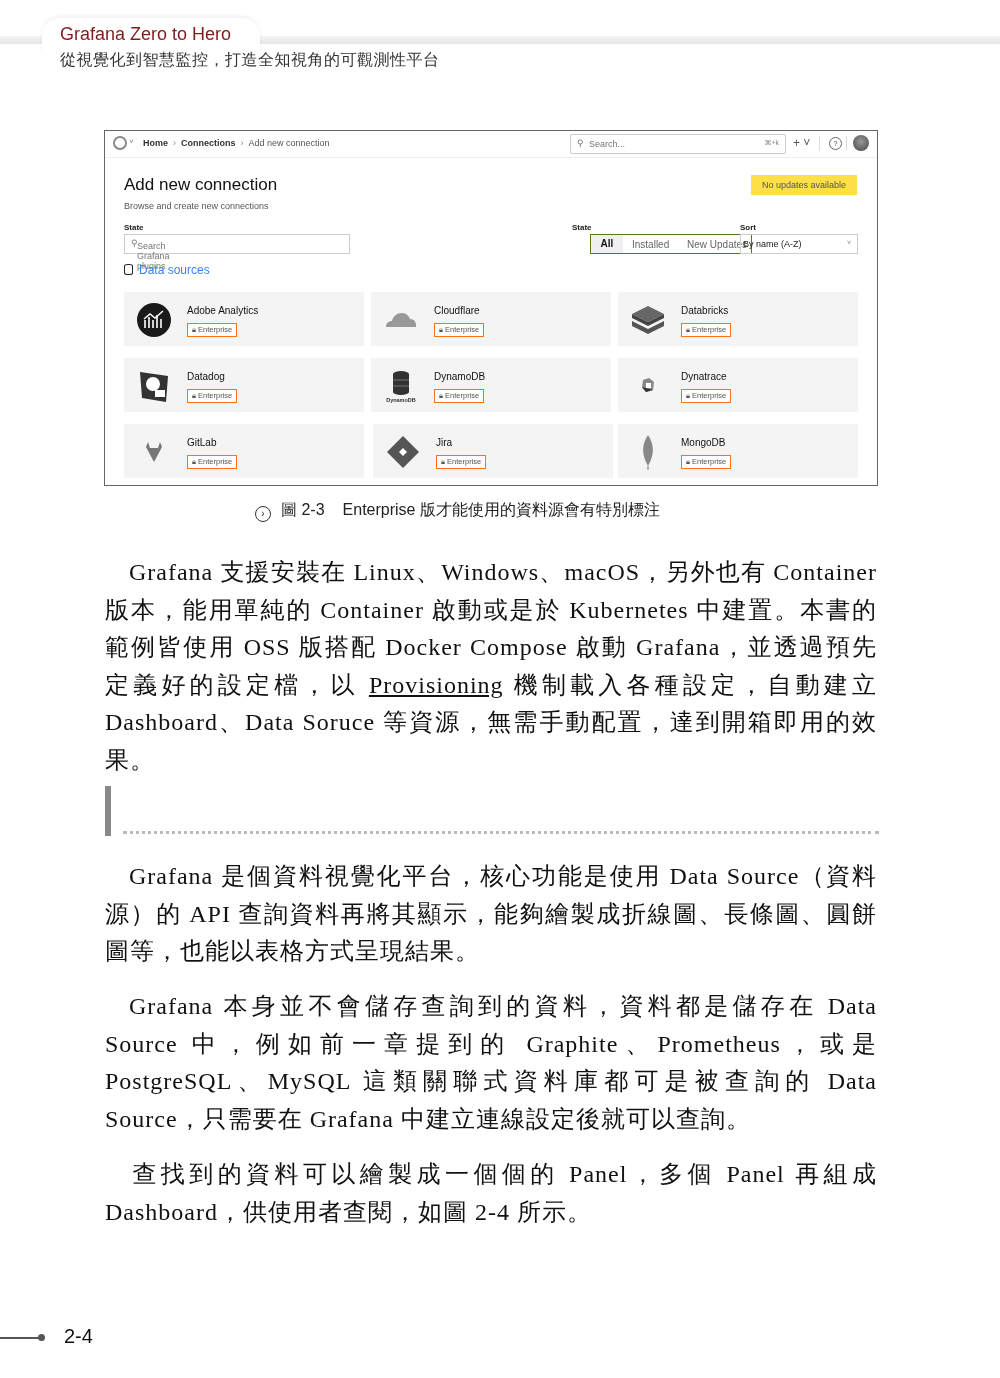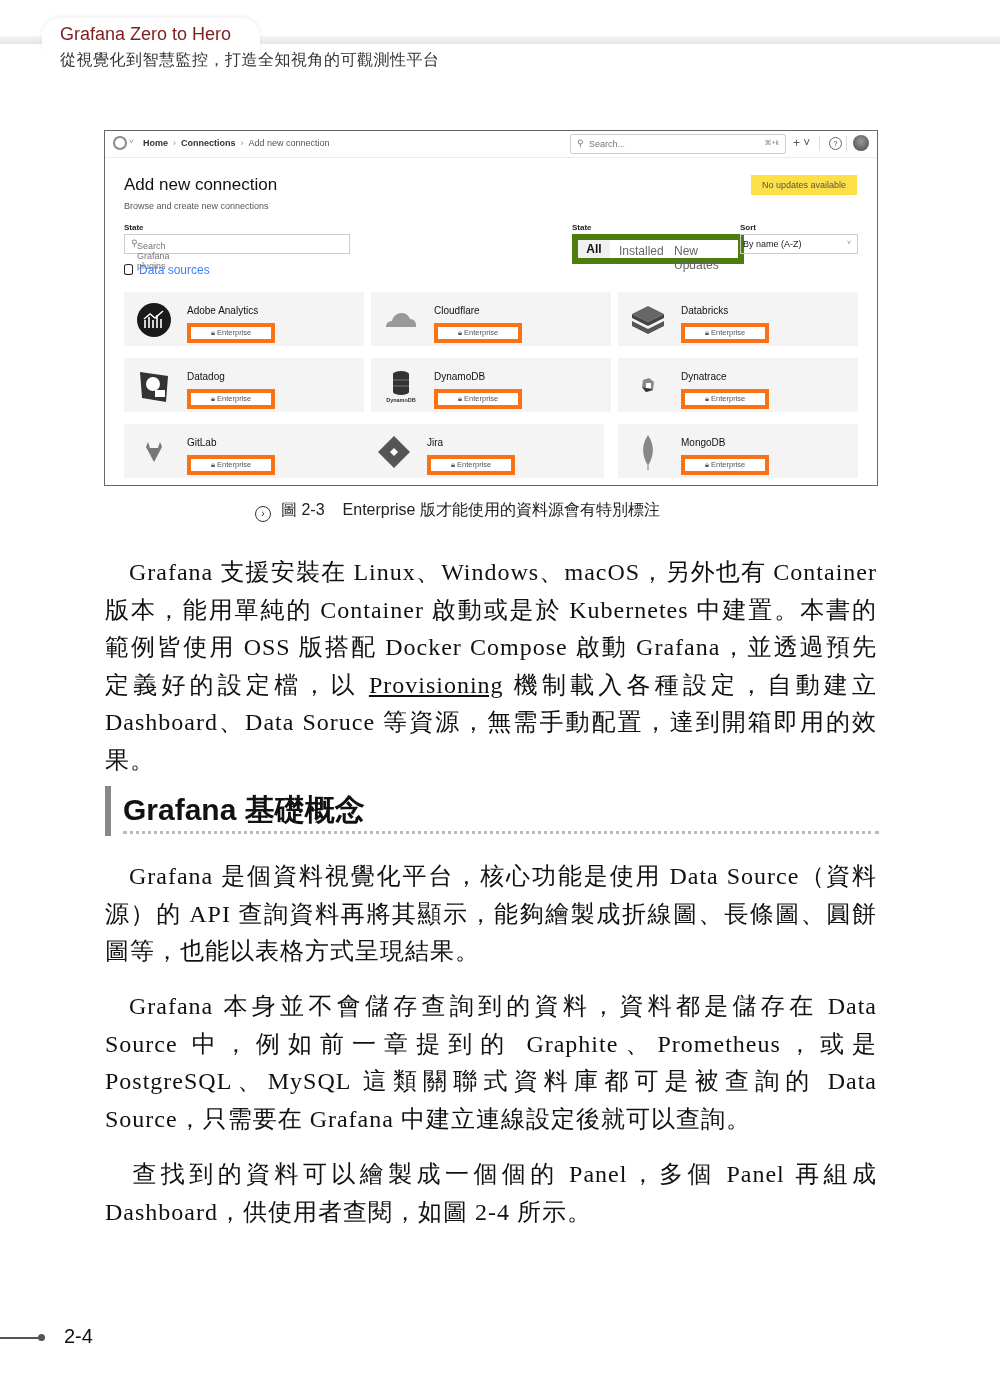--- a/index.html
+++ b/index.html
@@ -25,33 +25,33 @@
   .vsep{position:absolute;top:5px;width:1px;height:15px;background:#ddd;}
   .help{position:absolute;left:724px;top:6px;width:11px;height:11px;border:1px solid #666;border-radius:50%;font-size:7px;text-align:center;line-height:11px;color:#444;}
   .avatar{position:absolute;left:748px;top:4px;width:16px;height:16px;border-radius:50%;background:radial-gradient(circle at 50% 40%,#999,#444);}
 
   .ptitle{position:absolute;left:19px;top:44px;font-size:17px;color:#111;}
   .psub{position:absolute;left:19px;top:70px;font-size:9px;color:#555;}
   .noupd{position:absolute;left:646px;top:44px;width:106px;height:20px;background:#fde047;font-size:9px;color:#555;text-align:center;line-height:20px;}
   .lbl{position:absolute;font-size:8px;font-weight:bold;color:#222;}
   .sinput{position:absolute;left:19px;top:103px;width:224px;height:18px;border:1px solid #ccc;font-size:9px;color:#777;}
   .sinput span{position:absolute;left:6px;top:3px;}
-  .seg{position:absolute;left:467px;top:103px;width:160px;height:18px;border:6px solid #4d7c0f;font-size:12px;color:#666;}
+  .seg{position:absolute;left:485px;top:103px;width:160px;height:18px;border:1px solid #4d7c0f;font-size:10px;color:#666;}
   .seg span{position:absolute;top:4px;}
   .seg .on{background:#f0f0f0;left:0;top:0;width:32px;height:18px;line-height:18px;text-align:center;color:#111;font-weight:bold;}
   .sort{position:absolute;left:635px;top:103px;width:116px;height:18px;border:1px solid #ccc;font-size:9px;color:#222;}
   .sort .v{position:absolute;left:2px;top:4px;}
   .sort .c{position:absolute;right:6px;top:4px;font-size:7px;color:#888;}
   .dshead{position:absolute;left:19px;top:132px;font-size:12px;color:#3b82f6;}
   .dbicon{display:inline-block;width:9px;height:11px;border:1.5px solid #222;border-radius:4px/2px;box-sizing:border-box;margin-right:6px;vertical-align:-1px;}
 
   .card{position:absolute;width:240px;height:54px;background:#f4f4f4;}
   .card .logo{position:absolute;left:12px;top:10px;width:36px;height:36px;}
   .card .name{position:absolute;left:63px;top:13px;font-size:10px;color:#111;text-align:right;}
-  .card .badge{position:absolute;left:63px;top:31px;height:12px;border:4px solid #f97316;background:#fff;font-size:7.5px;color:#555;padding:0 20px;line-height:12px;}
+  .card .badge{position:absolute;left:63px;top:31px;height:12px;border:1px solid #f97316;background:#fff;font-size:7.5px;color:#555;padding:0 4px;line-height:12px;}
 
   .caption{position:absolute;left:255px;top:500px;font-family:"Liberation Sans",sans-serif;font-size:16px;color:#222;}
   .caption .ci{display:inline-block;width:14px;height:14px;border:1.5px solid #333;border-radius:50%;font-size:10px;text-align:center;line-height:14px;margin-right:10px;vertical-align:-2px;}
   .caption .num{margin-right:18px;}
 
   .para{position:absolute;left:105px;width:772px;font-family:"Liberation Serif","DejaVu Serif",serif;font-size:24px;line-height:37.5px;color:#111;text-align:justify;letter-spacing:1px;}
   .para .ind{display:inline-block;width:24px;}
   .ul{text-decoration:underline;}
   .sec{position:absolute;left:105px;top:786px;width:772px;height:50px;}
   .sec .bar{position:absolute;left:0;top:0;width:6px;height:50px;background:#888;}
@@ -167,21 +167,21 @@
     <div class="badge">🔒︎ <span>Enterprise</span></div>
   </div>
 
   <div class="card" style="left:19px;top:293px">
     <svg class="logo" viewBox="0 0 36 36">
         <path d="M18 28L10 13 12 8 14 14h8l2-6 2 5z" fill="#777"></path>
       </svg>
     <div class="name">GitLab</div>
     <div class="badge">🔒︎ <span>Enterprise</span></div>
   </div>
-  <div class="card" style="left:259px;top:293px">
+  <div class="card" style="left:268px;top:293px">
     <svg class="logo" viewBox="0 0 36 36">
         <path d="M18 2L34 18L18 34L2 18Z" fill="#555"></path>
         <path d="M18 14L22 18L18 22L14 18Z" fill="#fff"></path>
       </svg>
     <div class="name">Jira</div>
     <div class="badge">🔒︎ <span>Enterprise</span></div>
   </div>
   <div class="card" style="left:513px;top:293px">
     <svg class="logo" viewBox="0 0 36 36">
         <path d="M18 1C24 10 25 20 18 32C11 20 12 10 18 1Z" fill="#888"></path>
@@ -193,21 +193,20 @@
 </div>
 
 <div class="caption">
   <span class="ci">›</span><span class="num">圖 2-3</span><span>Enterprise 版才能使用的資料源會有特別標注</span>
 </div>
 
 <div class="para" style="top:554px"><span class="ind"></span><span>Grafana 支援安裝在 Linux、Windows、macOS，另外也有 Container 版本，能用單純的 Container 啟動或是於 Kubernetes 中建置。本書的範例皆使用 OSS 版搭配 Docker Compose 啟動 Grafana，並透過預先定義好的設定檔，以 </span><span class="ul">Provisioning</span><span> 機制載入各種設定，自動建立 Dashboard、Data Soruce 等資源，無需手動配置，達到開箱即用的效果。</span></div>
 
 <div class="sec">
   <div class="bar"></div>
-  <div class="t">Grafana 基礎概念</div>
   <div class="dots"></div>
 </div>
 
 <div class="para" style="top:858px"><span class="ind"></span><span>Grafana 是個資料視覺化平台，核心功能是使用 Data Source（資料源）的 API 查詢資料再將其顯示，能夠繪製成折線圖、長條圖、圓餅圖等，也能以表格方式呈現結果。</span></div>
 <div class="para" style="top:988px"><span class="ind"></span><span>Grafana 本身並不會儲存查詢到的資料，資料都是儲存在 Data Source 中，例如前一章提到的 Graphite、Prometheus，或是 PostgreSQL、MySQL 這類關聯式資料庫都可是被查詢的 Data Source，只需要在 Grafana 中建立連線設定後就可以查詢。</span></div>
 <div class="para" style="top:1156px"><span class="ind"></span><span>查找到的資料可以繪製成一個個的 Panel，多個 Panel 再組成 Dashboard，供使用者查閱，如圖 2-4 所示。</span></div>
 
 <div class="pageline"></div>
 <div class="pagedot"></div>
 <div class="pagenum">2-4</div>

